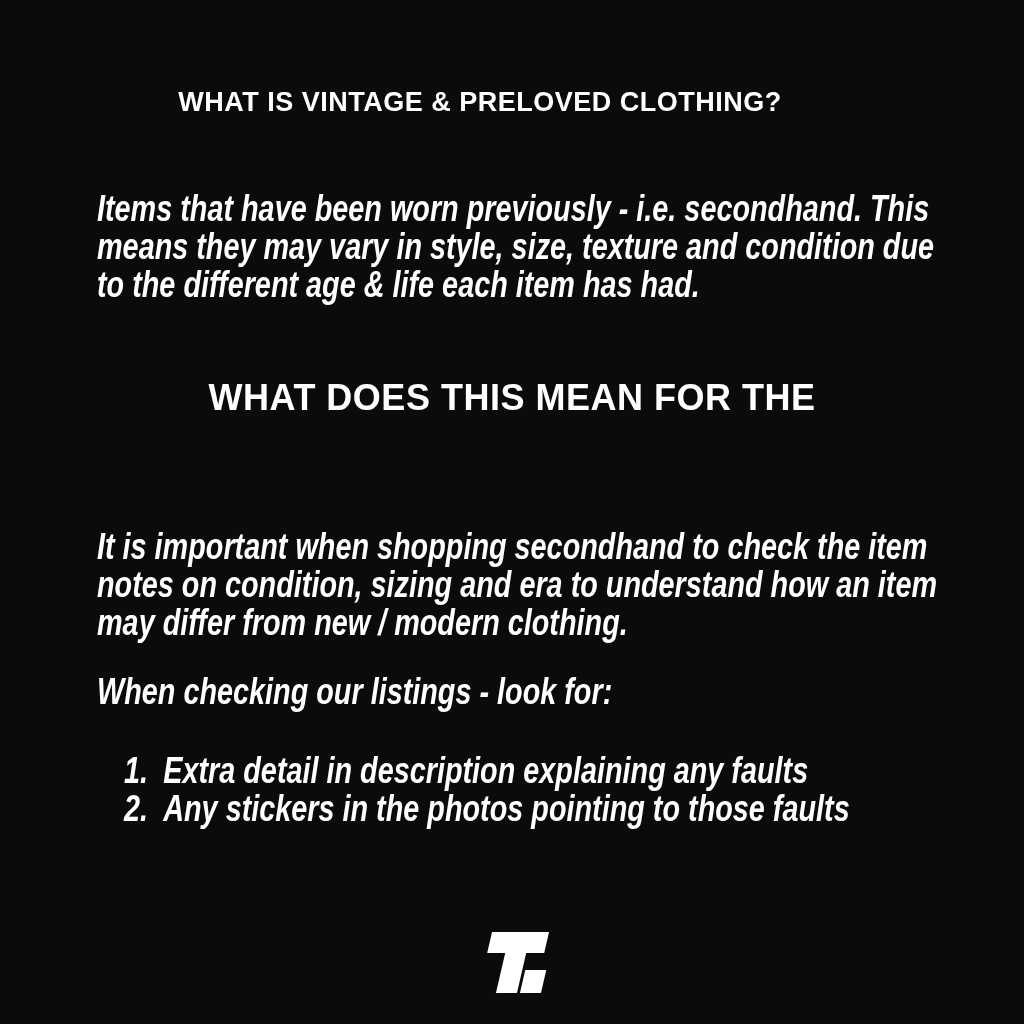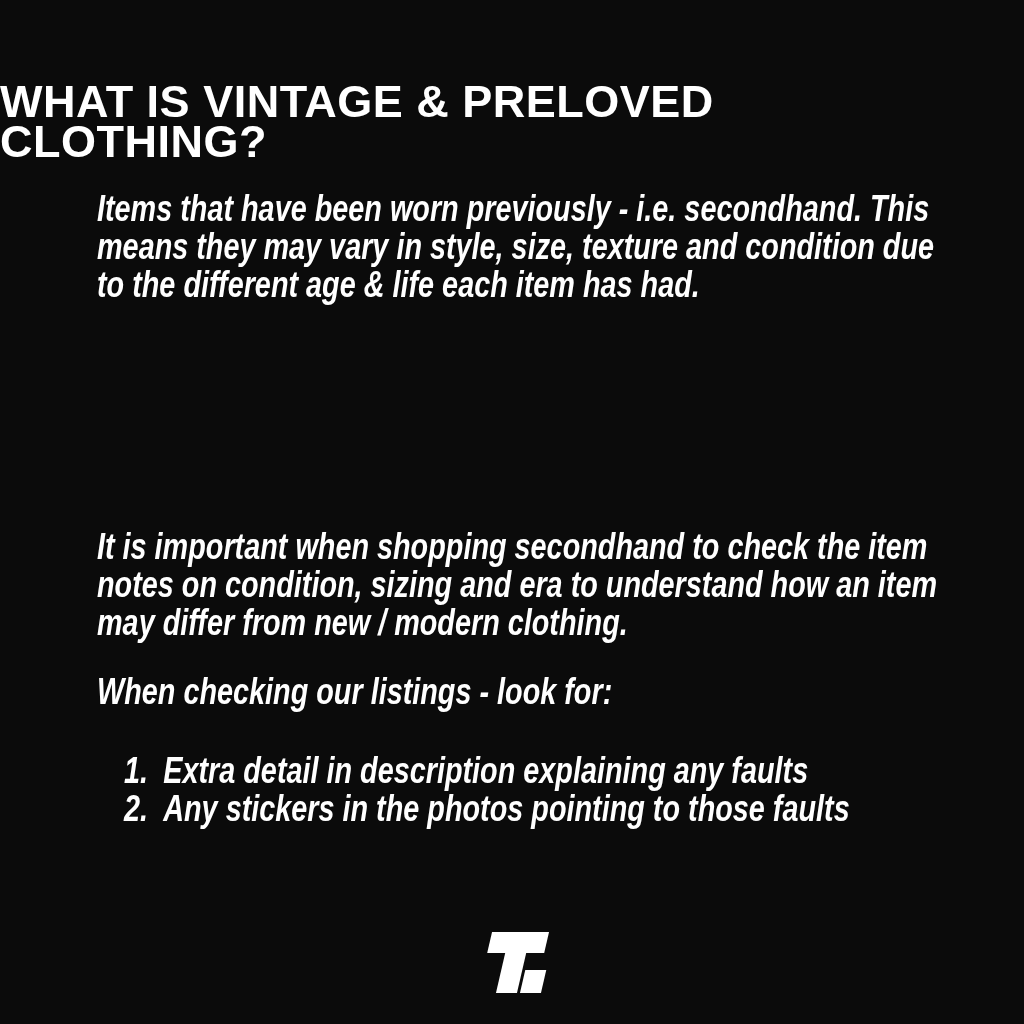--- a/index.html
+++ b/index.html
@@ -14,21 +14,22 @@
     background: #0b0b0b;
     color: #ffffff;
     font-family: "Liberation Sans", sans-serif;
     overflow: hidden;
   }
   .heading-primary {
     position: absolute;
     top: 82px;
     left: 0;
     width: 960px;
-    font-size: 45px;
+    text-align: center;
+    font-size: 27px;
     line-height: 40px;
     font-weight: bold;
     letter-spacing: 0.5px;
   }
   .heading-secondary {
     position: absolute;
     top: 373px;
     left: 0;
     width: 1024px;
     text-align: center;
@@ -102,20 +103,21 @@
 
   <div class="heading-primary">WHAT IS VINTAGE &amp; PRELOVED CLOTHING?</div>
 
   <div class="body-block p-intro">
     <div>Items that have been worn previously - i.e. secondhand. This</div>
     <div>means they may vary in style, size, texture and condition due</div>
     <div>to the different age &amp; life each item has had.</div>
   </div>
 
   <div class="heading-secondary">
+    <div>WHAT DOES THIS MEAN FOR THE</div>
   </div>
 
   <div class="body-block p-customer">
     <div>It is important when shopping secondhand to check the item</div>
     <div>notes on condition, sizing and era to understand how an item</div>
     <div>may differ from new / modern clothing.</div>
   </div>
 
   <div class="body-block p-listings">When checking our listings - look for:</div>
 

